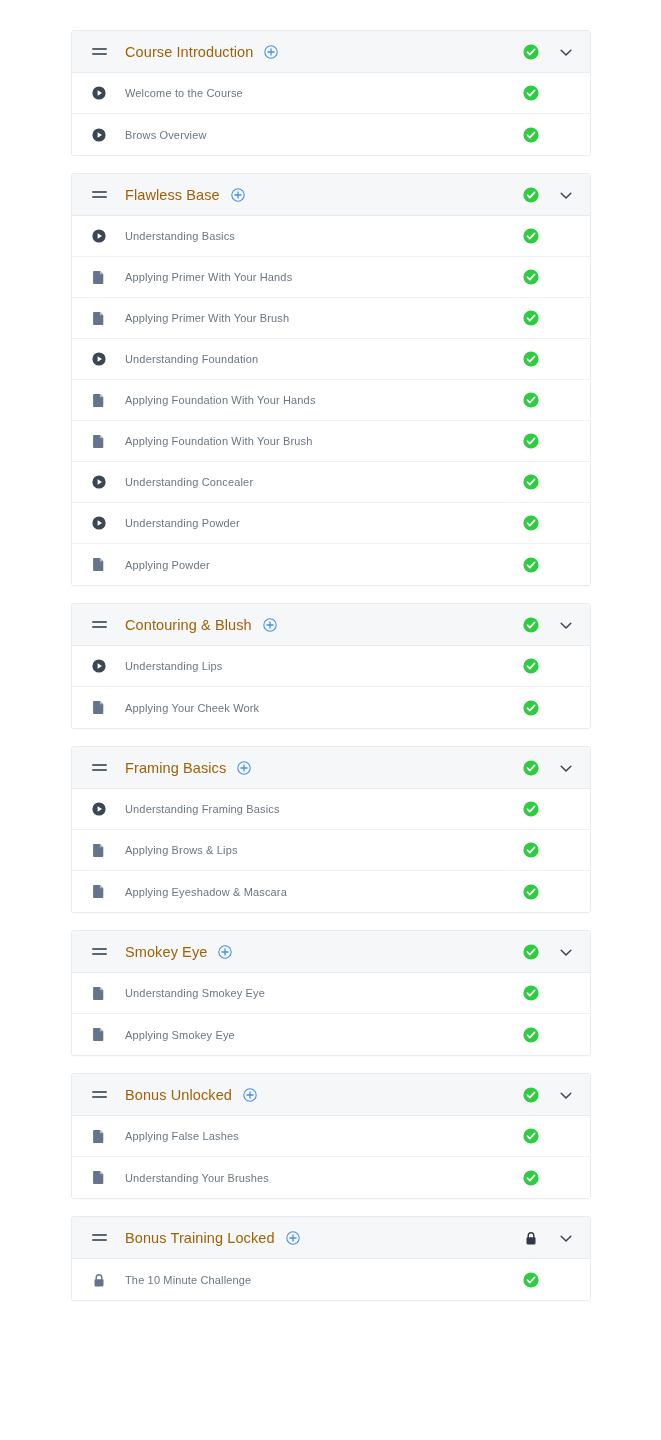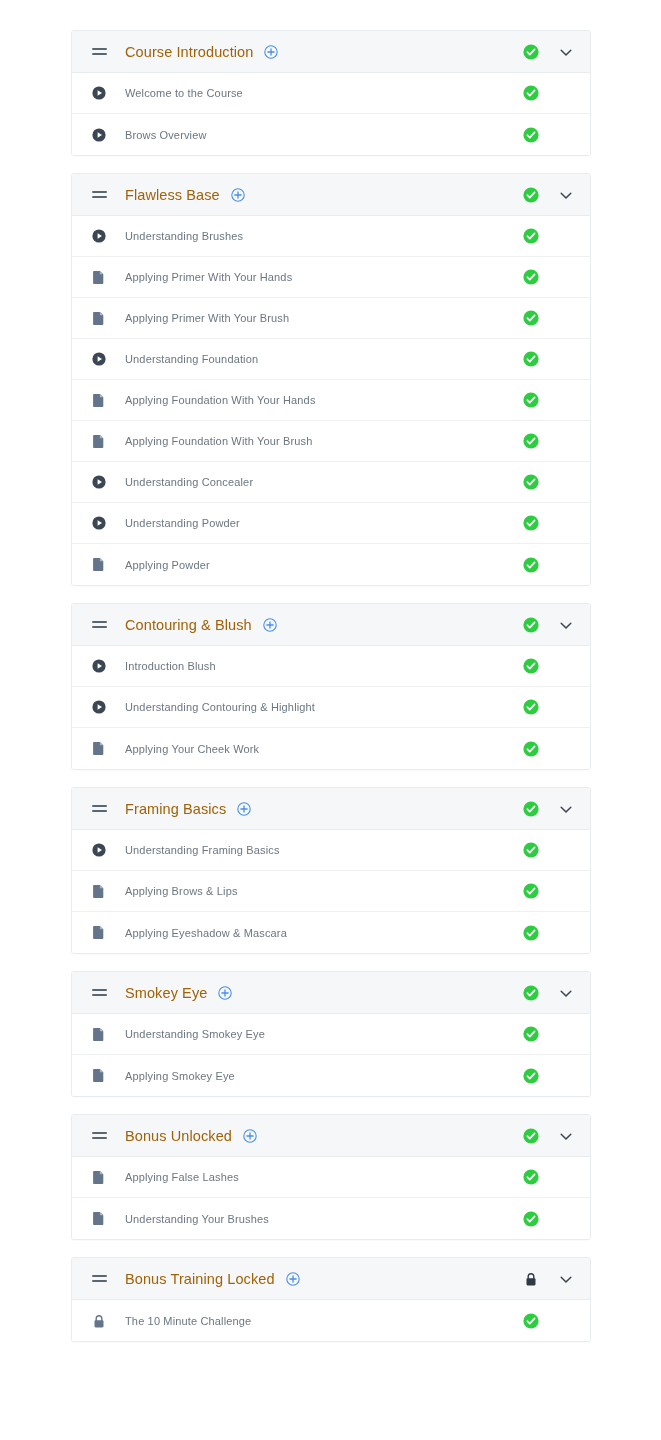--- a/index.html
+++ b/index.html
@@ -220,21 +220,21 @@
           </svg>
         </div>
       </div>
       <div class="lesson-row">
         <span class="lesson-type-icon">
           <svg width="14" height="14" viewBox="0 0 14 14" xmlns="http://www.w3.org/2000/svg">
             <circle cx="7" cy="7" r="6.6" fill="#3b4754"></circle>
             <path d="M5.6 4.3 L10 7 L5.6 9.7 Z" fill="#ffffff"></path>
           </svg>
         </span>
-        <span class="lesson-title">Understanding Brushes</span>
+        <span class="lesson-title">Understanding Basics</span>
         <div class="row-spacer"></div>
         <div class="status-slot">
           <svg width="16" height="16" viewBox="0 0 16 16" xmlns="http://www.w3.org/2000/svg">
             <circle cx="8" cy="8" r="7.6" fill="#2ecc40"></circle>
             <path d="M4.4 8.2 L6.8 10.6 L11.6 5.4" fill="none" stroke="#ffffff" stroke-width="1.7" stroke-linecap="round" stroke-linejoin="round"></path>
           </svg>
         </div>
         <div class="chevron-toggle" style="visibility:hidden">
           <svg width="14" height="14" viewBox="0 0 14 14" xmlns="http://www.w3.org/2000/svg">
             <path d="M2.2 5.2 L7 10 L11.8 5.2" fill="none" stroke="#3b4650" stroke-width="1.5" stroke-linecap="round" stroke-linejoin="round"></path>
@@ -434,42 +434,21 @@
           </svg>
         </div>
       </div>
       <div class="lesson-row">
         <span class="lesson-type-icon">
           <svg width="14" height="14" viewBox="0 0 14 14" xmlns="http://www.w3.org/2000/svg">
             <circle cx="7" cy="7" r="6.6" fill="#3b4754"></circle>
             <path d="M5.6 4.3 L10 7 L5.6 9.7 Z" fill="#ffffff"></path>
           </svg>
         </span>
-        <span class="lesson-title">Introduction Blush</span>
-        <div class="row-spacer"></div>
-        <div class="status-slot">
-          <svg width="16" height="16" viewBox="0 0 16 16" xmlns="http://www.w3.org/2000/svg">
-            <circle cx="8" cy="8" r="7.6" fill="#2ecc40"></circle>
-            <path d="M4.4 8.2 L6.8 10.6 L11.6 5.4" fill="none" stroke="#ffffff" stroke-width="1.7" stroke-linecap="round" stroke-linejoin="round"></path>
-          </svg>
-        </div>
-        <div class="chevron-toggle" style="visibility:hidden">
-          <svg width="14" height="14" viewBox="0 0 14 14" xmlns="http://www.w3.org/2000/svg">
-            <path d="M2.2 5.2 L7 10 L11.8 5.2" fill="none" stroke="#3b4650" stroke-width="1.5" stroke-linecap="round" stroke-linejoin="round"></path>
-          </svg>
-        </div>
-      </div>
-      <div class="lesson-row">
-        <span class="lesson-type-icon">
-          <svg width="14" height="14" viewBox="0 0 14 14" xmlns="http://www.w3.org/2000/svg">
-            <circle cx="7" cy="7" r="6.6" fill="#3b4754"></circle>
-            <path d="M5.6 4.3 L10 7 L5.6 9.7 Z" fill="#ffffff"></path>
-          </svg>
-        </span>
-        <span class="lesson-title">Understanding Contouring &amp; Highlight</span>
+        <span class="lesson-title">Understanding Lips</span>
         <div class="row-spacer"></div>
         <div class="status-slot">
           <svg width="16" height="16" viewBox="0 0 16 16" xmlns="http://www.w3.org/2000/svg">
             <circle cx="8" cy="8" r="7.6" fill="#2ecc40"></circle>
             <path d="M4.4 8.2 L6.8 10.6 L11.6 5.4" fill="none" stroke="#ffffff" stroke-width="1.7" stroke-linecap="round" stroke-linejoin="round"></path>
           </svg>
         </div>
         <div class="chevron-toggle" style="visibility:hidden">
           <svg width="14" height="14" viewBox="0 0 14 14" xmlns="http://www.w3.org/2000/svg">
             <path d="M2.2 5.2 L7 10 L11.8 5.2" fill="none" stroke="#3b4650" stroke-width="1.5" stroke-linecap="round" stroke-linejoin="round"></path>

